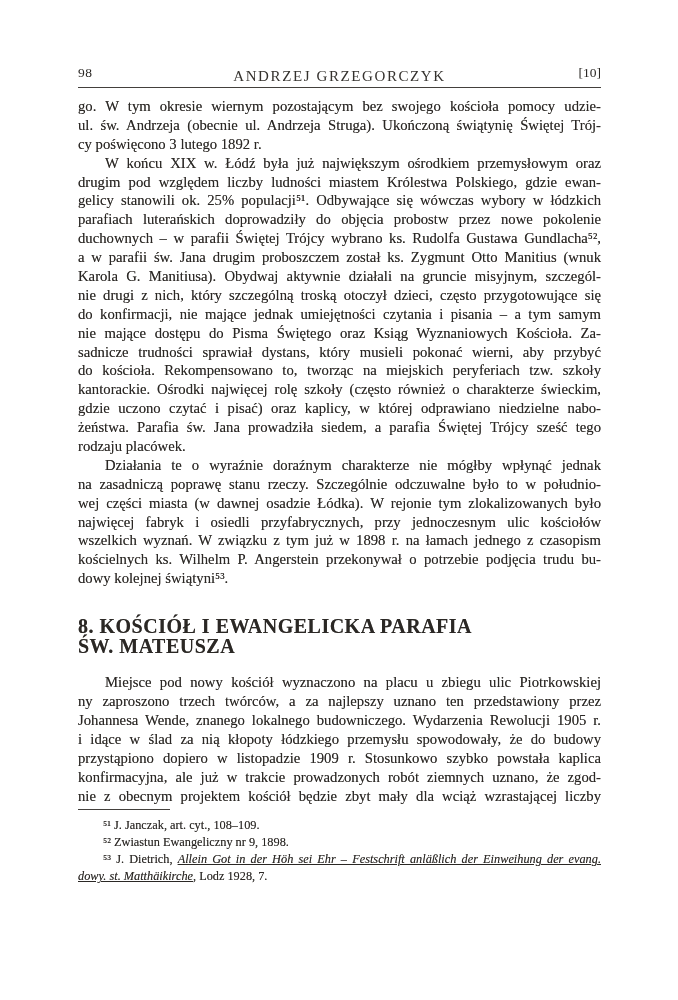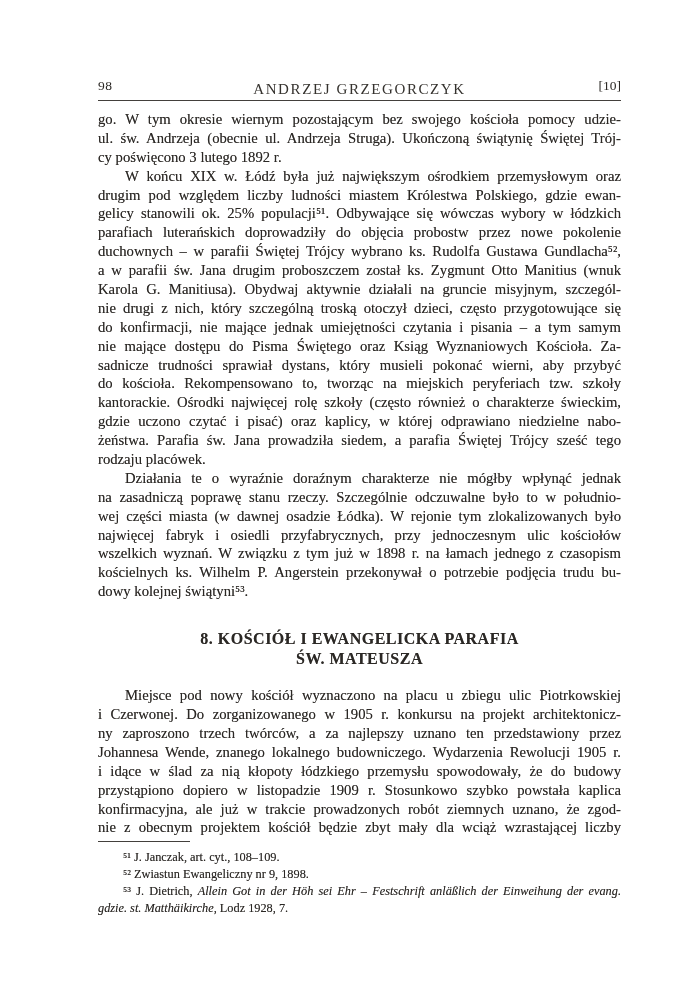--- a/index.html
+++ b/index.html
@@ -8,23 +8,22 @@
     width: 678px;
     height: 1000px;
     background: #ffffff;
     font-family: "Liberation Serif", "DejaVu Serif", serif;
     color: #2b2825;
     overflow: hidden;
   }
   .content {
     position: absolute;
     left: 78px;
-    top: 78px;
+    top: 65px;
     width: 523px;
-    margin-left: 20px;
   }
   .pageheader {
     position: relative;
     height: 18px;
     padding-bottom: 4px;
     border-bottom: 1px solid #43403c;
     font-size: 13.5px;
   }
   .pnum { position: absolute; left: 0; top: 0; letter-spacing: 0.5px; }
   .ptitle {
@@ -44,41 +43,40 @@
     height: 18.9px;
     line-height: 18.9px;
     text-align: left;
     hyphens: none;
   }
   .line.just { text-align: justify; text-align-last: justify; }
   .line.indent { text-indent: 27px; }
   .heading {
     margin-top: 28px;
     margin-bottom: 17px;
-    text-align: center;
     font-weight: bold;
-    font-size: 16px;
+    font-size: 20px;
     letter-spacing: 0.5px;
   }
   .heading-line { height: 20px; line-height: 20px; }
   .footnotes { margin-top: 4px; }
   .fnrule {
     width: 92px;
     border-top: 1px solid #43403c;
     margin-bottom: 7px;
   }
   .fn-line {
     font-size: 12.3px;
     height: 17px;
     line-height: 17px;
     text-shadow: 0 0 0.3px rgba(43,40,37,0.5);
   }
   .fn-line.just { text-align: justify; text-align-last: justify; }
   .fn-line.fn-indent { text-indent: 25px; }
-  .it { font-style: italic; }
+  .it { font-style: italic; text-decoration: underline; }
 </style>
 </head>
 <body>
 
 <div class="page">
   <div class="content">
 
     <div class="pageheader">
       <span class="pnum">98</span>
       <span class="ptitle">ANDRZEJ GRZEGORCZYK</span>
@@ -117,34 +115,33 @@
           <div class="line just">wszelkich wyznań. W związku z tym już w 1898 r. na łamach jednego z czasopism</div>
           <div class="line just">kościelnych ks. Wilhelm P. Angerstein przekonywał o potrzebie podjęcia trudu bu-</div>
           <div class="line">dowy kolejnej świątyni⁵³.</div>
         </div>
         <div class="heading">
           <div class="heading-line">8. KOŚCIÓŁ I EWANGELICKA PARAFIA</div>
           <div class="heading-line">ŚW. MATEUSZA</div>
         </div>
         <div class="para">
           <div class="line just indent">Miejsce pod nowy kościół wyznaczono na placu u zbiegu ulic Piotrkowskiej</div>
-          <div class="line just">i Czerwonej. Do zorganizowanego w 1905 r. konkursu na projekt architektonicz-</div>
           <div class="line just">ny zaproszono trzech twórców, a za najlepszy uznano ten przedstawiony przez</div>
           <div class="line just">Johannesa Wende, znanego lokalnego budowniczego. Wydarzenia Rewolucji 1905 r.</div>
           <div class="line just">i idące w ślad za nią kłopoty łódzkiego przemysłu spowodowały, że do budowy</div>
           <div class="line just">przystąpiono dopiero w listopadzie 1909 r. Stosunkowo szybko powstała kaplica</div>
           <div class="line just">konfirmacyjna, ale już w trakcie prowadzonych robót ziemnych uznano, że zgod-</div>
           <div class="line just">nie z obecnym projektem kościół będzie zbyt mały dla wciąż wzrastającej liczby</div>
         </div>
       </div>
 
     <div class="footnotes">
       <div class="fnrule"></div>
       <div id="fn-lines">
           <div class="fn-line fn-indent"><span class="">⁵¹ J. Janczak, art. cyt., 108–109.</span></div>
           <div class="fn-line fn-indent"><span class="">⁵² Zwiastun Ewangeliczny nr 9, 1898.</span></div>
           <div class="fn-line just fn-indent"><span class="">⁵³ J. Dietrich, </span><span class="it">Allein Got in der Höh sei Ehr – Festschrift anläßlich der Einweihung der evang.</span></div>
-          <div class="fn-line"><span class="it">gdzie. st. Matthäikirche</span><span class="">, Lodz 1928, 7.</span></div>
+          <div class="fn-line"><span class="it">dowy. st. Matthäikirche</span><span class="">, Lodz 1928, 7.</span></div>
         </div>
     </div>
 
   </div>
 </div>
 
 </body></html>

